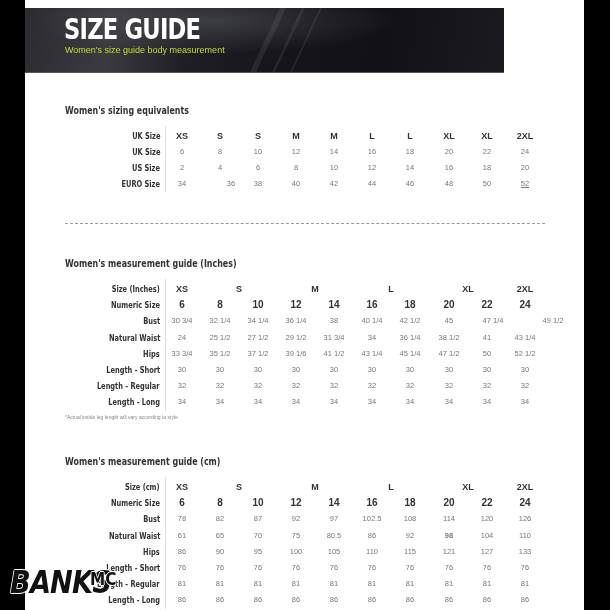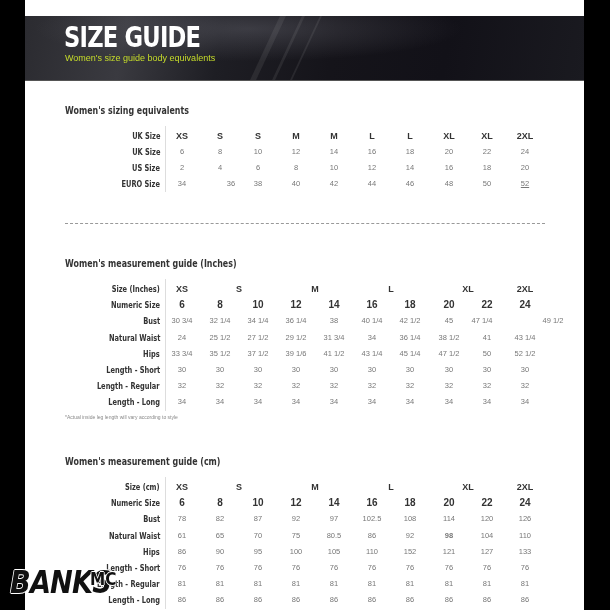--- a/index.html
+++ b/index.html
@@ -1,18 +1,18 @@
 <!DOCTYPE html>
 <html><head>
 <meta charset="utf-8">
 <style>
   html,body{margin:0;padding:0;}
   body{width:610px;height:610px;background:#000;position:relative;overflow:hidden;font-family:"Liberation Sans",sans-serif;}
   .page{position:absolute;left:25px;top:0;width:559px;height:610px;background:#fff;overflow:hidden;}
-  .header{position:absolute;left:0;top:16px;width:559px;height:64px;
+  .header{position:absolute;left:0;top:8px;width:479px;height:64px;
     background:
       radial-gradient(ellipse at 40% 20%, rgba(120,120,130,0.35), rgba(0,0,0,0) 45%),
       linear-gradient(100deg,#2b2b30 0%,#3a3a40 18%,#1e1e24 35%,#15141a 55%,#121118 75%,#1a1a20 100%);
     border-bottom:1px solid #555;}
   .header .streak{position:absolute;top:0;height:64px;width:6px;background:rgba(200,200,200,0.10);transform:skewX(-25deg);}
   .title{position:absolute;left:39px;top:4px;font-family:"DejaVu Sans",sans-serif;font-weight:bold;font-size:29px;color:#fff;letter-spacing:-1px;transform:scaleX(0.78);transform-origin:left top;}
   .subtitle{position:absolute;left:40px;top:37px;font-size:9px;color:#c6dc2a;font-weight:normal;}
   .section-title{position:absolute;left:40px;font-family:"DejaVu Sans",sans-serif;font-weight:bold;font-size:11px;color:#333;transform:scaleX(0.72);transform-origin:left top;white-space:nowrap;}
   .row{position:absolute;left:0;height:16px;width:559px;}
   .lbl{position:absolute;right:424px;font-family:"DejaVu Sans",sans-serif;font-weight:bold;font-size:9.5px;color:#333;white-space:nowrap;transform:scaleX(0.7);transform-origin:right center;top:0;line-height:16px;}
@@ -29,21 +29,21 @@
 </style>
 </head>
 <body>
 
 <div class="page">
   <div class="header">
     <div class="streak" style="left:240px"></div>
     <div class="streak" style="left:262px;width:3px"></div>
     <div class="streak" style="left:280px;width:2px"></div>
     <div class="title">SIZE GUIDE</div>
-    <div class="subtitle">Women's size guide body equivalents</div>
+    <div class="subtitle">Women's size guide body measurement</div>
   </div>
 
   <div class="section-title" style="top:104px">Women's sizing equivalents</div>
   <div id="eq-table"></div>
 
   <div class="divider"></div>
 
   <div class="section-title" style="top:257px">Women's measurement guide (Inches)</div>
   <div id="in-table"></div>
   <div class="note">*Actual inside leg length will vary according to style</div>
@@ -128,21 +128,21 @@
     <div class="row" style="top: 313.4px;">
       <div class="lbl">Bust</div>
       <div class="cell" style="left: 157px;">30 3/4</div>
       <div class="cell" style="left: 195px;">32 1/4</div>
       <div class="cell" style="left: 233px;">34 1/4</div>
       <div class="cell" style="left: 271px;">36 1/4</div>
       <div class="cell" style="left: 309px;">38</div>
       <div class="cell" style="left: 347px;">40 1/4</div>
       <div class="cell" style="left: 385px;">42 1/2</div>
       <div class="cell" style="left: 424px;">45</div>
-      <div class="cell" style="left: 457px;">47 1/4</div>
+      <div class="cell" style="left: 468px;">47 1/4</div>
       <div class="cell" style="left: 528px;">49 1/2</div>
     </div>
     <div class="row" style="top: 329.6px;">
       <div class="lbl">Natural Waist</div>
       <div class="cell" style="left: 157px;">24</div>
       <div class="cell" style="left: 195px;">25 1/2</div>
       <div class="cell" style="left: 233px;">27 1/2</div>
       <div class="cell" style="left: 271px;">29 1/2</div>
       <div class="cell" style="left: 309px;">31 3/4</div>
       <div class="cell" style="left: 347px;">34</div>
@@ -253,21 +253,21 @@
       <div class="cell" style="left: 500px;">110</div>
     </div>
     <div class="row" style="top: 543.8px;">
       <div class="lbl">Hips</div>
       <div class="cell" style="left: 157px;">86</div>
       <div class="cell" style="left: 195px;">90</div>
       <div class="cell" style="left: 233px;">95</div>
       <div class="cell" style="left: 271px;">100</div>
       <div class="cell" style="left: 309px;">105</div>
       <div class="cell" style="left: 347px;">110</div>
-      <div class="cell" style="left: 385px;">152</div>
+      <div class="cell" style="left: 385px;">115</div>
       <div class="cell" style="left: 424px;">121</div>
       <div class="cell" style="left: 462px;">127</div>
       <div class="cell" style="left: 500px;">133</div>
     </div>
     <div class="row" style="top: 560px;">
       <div class="lbl">Length - Short</div>
       <div class="cell" style="left: 157px;">76</div>
       <div class="cell" style="left: 195px;">76</div>
       <div class="cell" style="left: 233px;">76</div>
       <div class="cell" style="left: 271px;">76</div>

